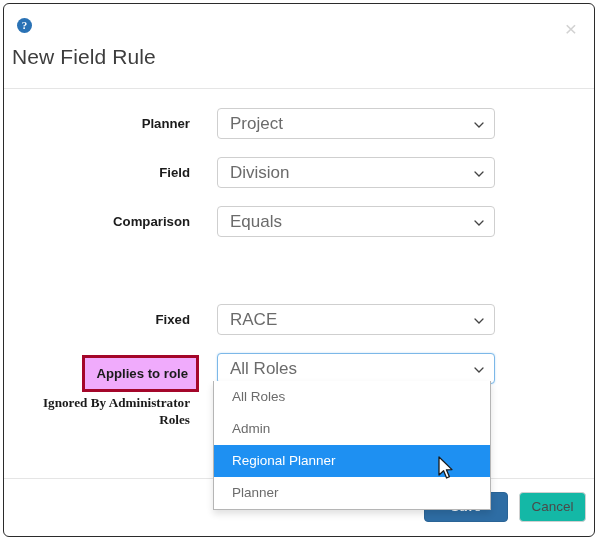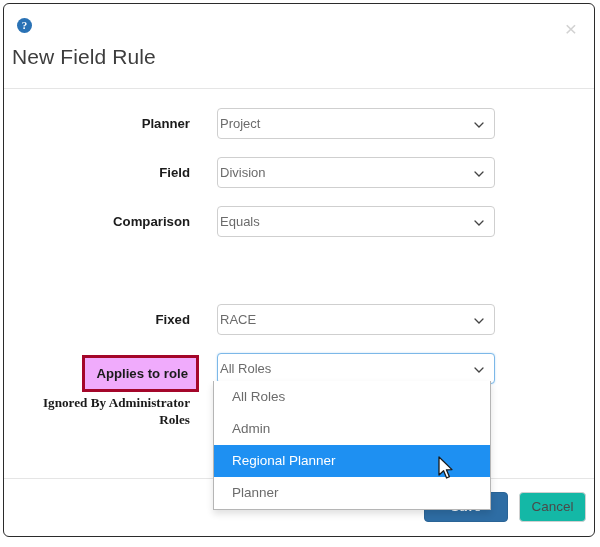--- a/index.html
+++ b/index.html
@@ -110,24 +110,24 @@
     width: 278px;
     height: 31px;
     border: 1px solid #cfcfcf;
     border-radius: 4px;
     background: #ffffff;
     box-sizing: border-box;
     cursor: pointer;
   }
   .select-box .sel-text {
     position: absolute;
-    left: 2px;
+    left: 12px;
     top: 0;
     line-height: 29px;
-    font-size: 13px;
+    font-size: 17px;
     color: #6b6b6b;
   }
   .caret {
     position: absolute;
     right: 11px;
     top: 11px;
     width: 9px;
     height: 9px;
   }
   .caret svg { display: block; }

